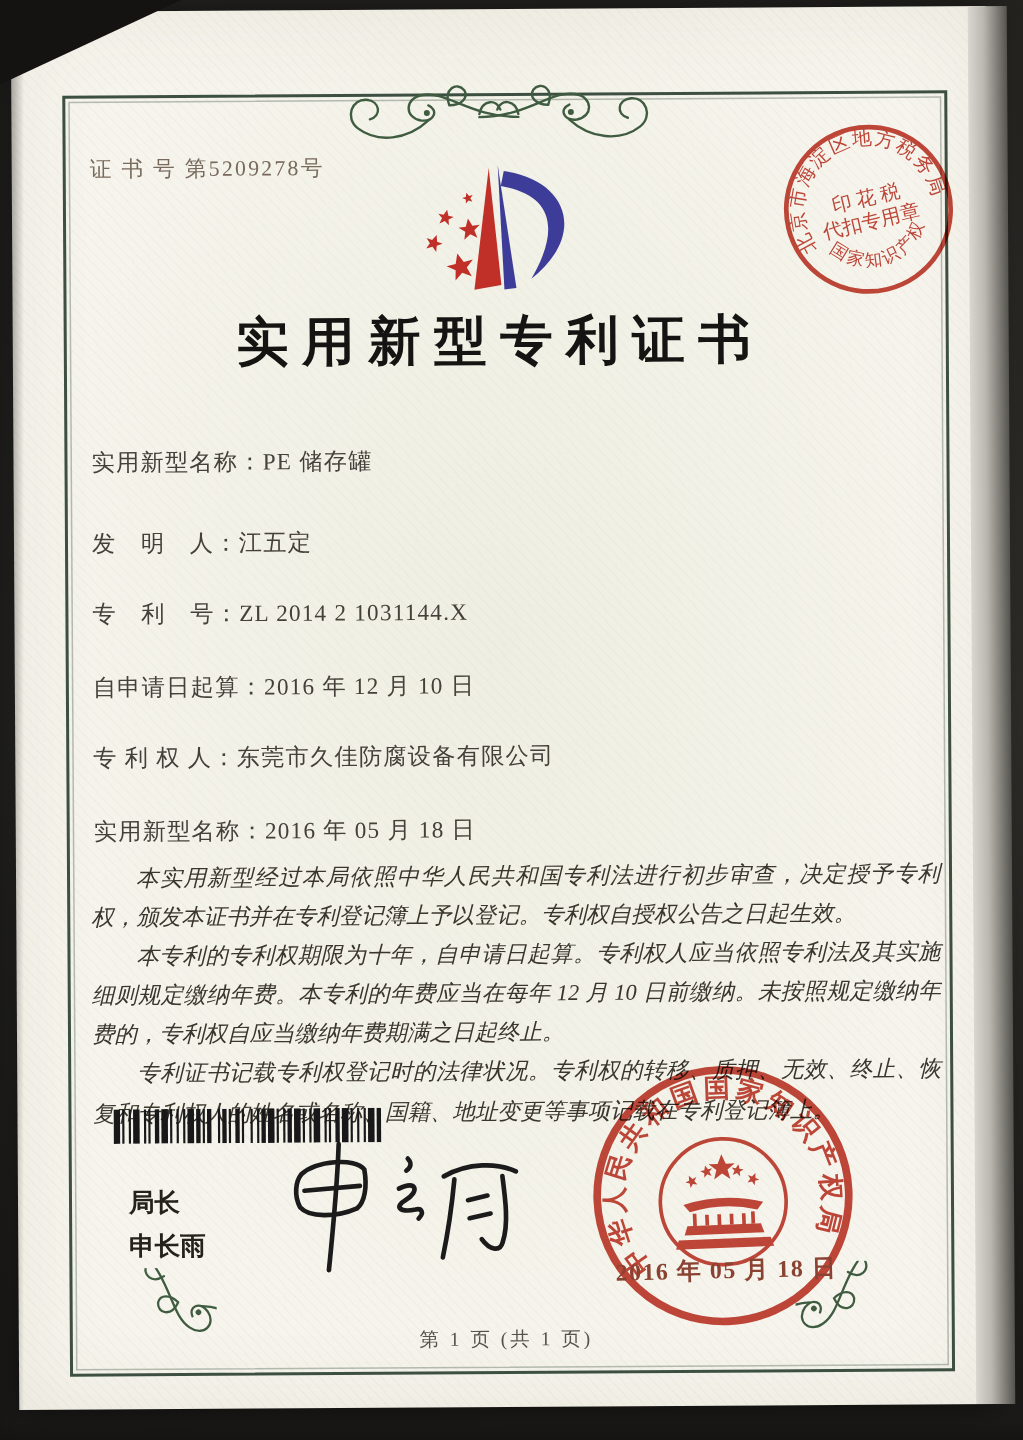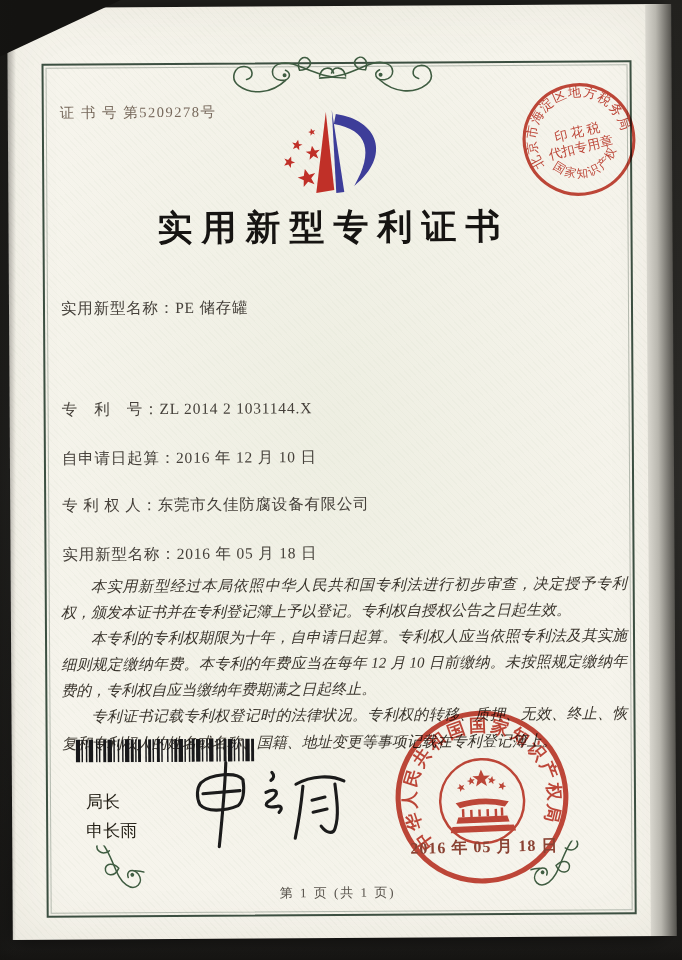--- a/index.html
+++ b/index.html
@@ -36,21 +36,21 @@
   .abs{position:absolute;}
   .cert-no{left:52px;top:96px;font-size:14.5px;letter-spacing:1.5px;color:#77695c;}
   .title{left:0;top:198px;width:650px;text-align:center;font-size:35px;font-weight:600;
     letter-spacing:9px;color:#161412;}
   .field{left:52px;font-size:15.5px;color:#45403a;letter-spacing:.8px;white-space:nowrap;}
   .f0{top:291px}.f1{top:345px}.f2{top:392px}.f3{top:441px}.f4{top:488px}.f5{top:537px}
   .paras{left:50px;top:566px;width:566px;font-size:15px;line-height:1.74;color:#3a352d;
     font-style:italic;text-align:justify;}
   .paras p{margin:0;text-indent:2em;}
   .barcode{left:64px;top:732px;width:182px;height:23px;}
-  .signer{left:74px;top:780px;font-size:17px;font-weight:400;color:#262219;line-height:29px;}
+  .signer{left:74px;top:780px;font-size:17px;font-weight:700;color:#262219;line-height:29px;}
   .signature{left:172px;top:748px;}
   .issue-date{left:398px;top:832px;font-size:16px;font-weight:600;letter-spacing:1px;
     color:#8a4233;transform:rotate(-1deg);z-index:6;}
   .footer{left:0;top:878px;width:650px;text-align:center;font-size:13px;color:#57524b;
     letter-spacing:2px;}
   .logo{left:258px;top:92px;}
   .seal{opacity:.92;mix-blend-mode:multiply;}
   .seal-tax{left:512px;top:76px;}
   .seal-office{left:380px;top:702px;z-index:5;}
 </style>
@@ -104,20 +104,23 @@
       <g fill="#3d3d99">
         <polygon points="66,12 78,94 70,95"></polygon>
         <path d="M70,16 C112,22 126,58 88,88 C108,54 102,32 68,26 Z"></path>
       </g>
     </svg>
 
     <div class="abs title">实用新型专利证书</div>
 
     <div class="abs field f0">
       <span>实用新型名称：</span><span>PE 储存罐</span>
+    </div>
+    <div class="abs field f1">
+      <span>发　明　人：</span><span>江五定</span>
     </div>
     <div class="abs field f2">
       <span>专　利　号：</span><span>ZL 2014 2 1031144.X</span>
     </div>
     <div class="abs field f3">
       <span>自申请日起算：</span><span>2016 年 12 月 10 日</span>
     </div>
     <div class="abs field f4">
       <span>专 利 权 人：</span><span>东莞市久佳防腐设备有限公司</span>
     </div>

